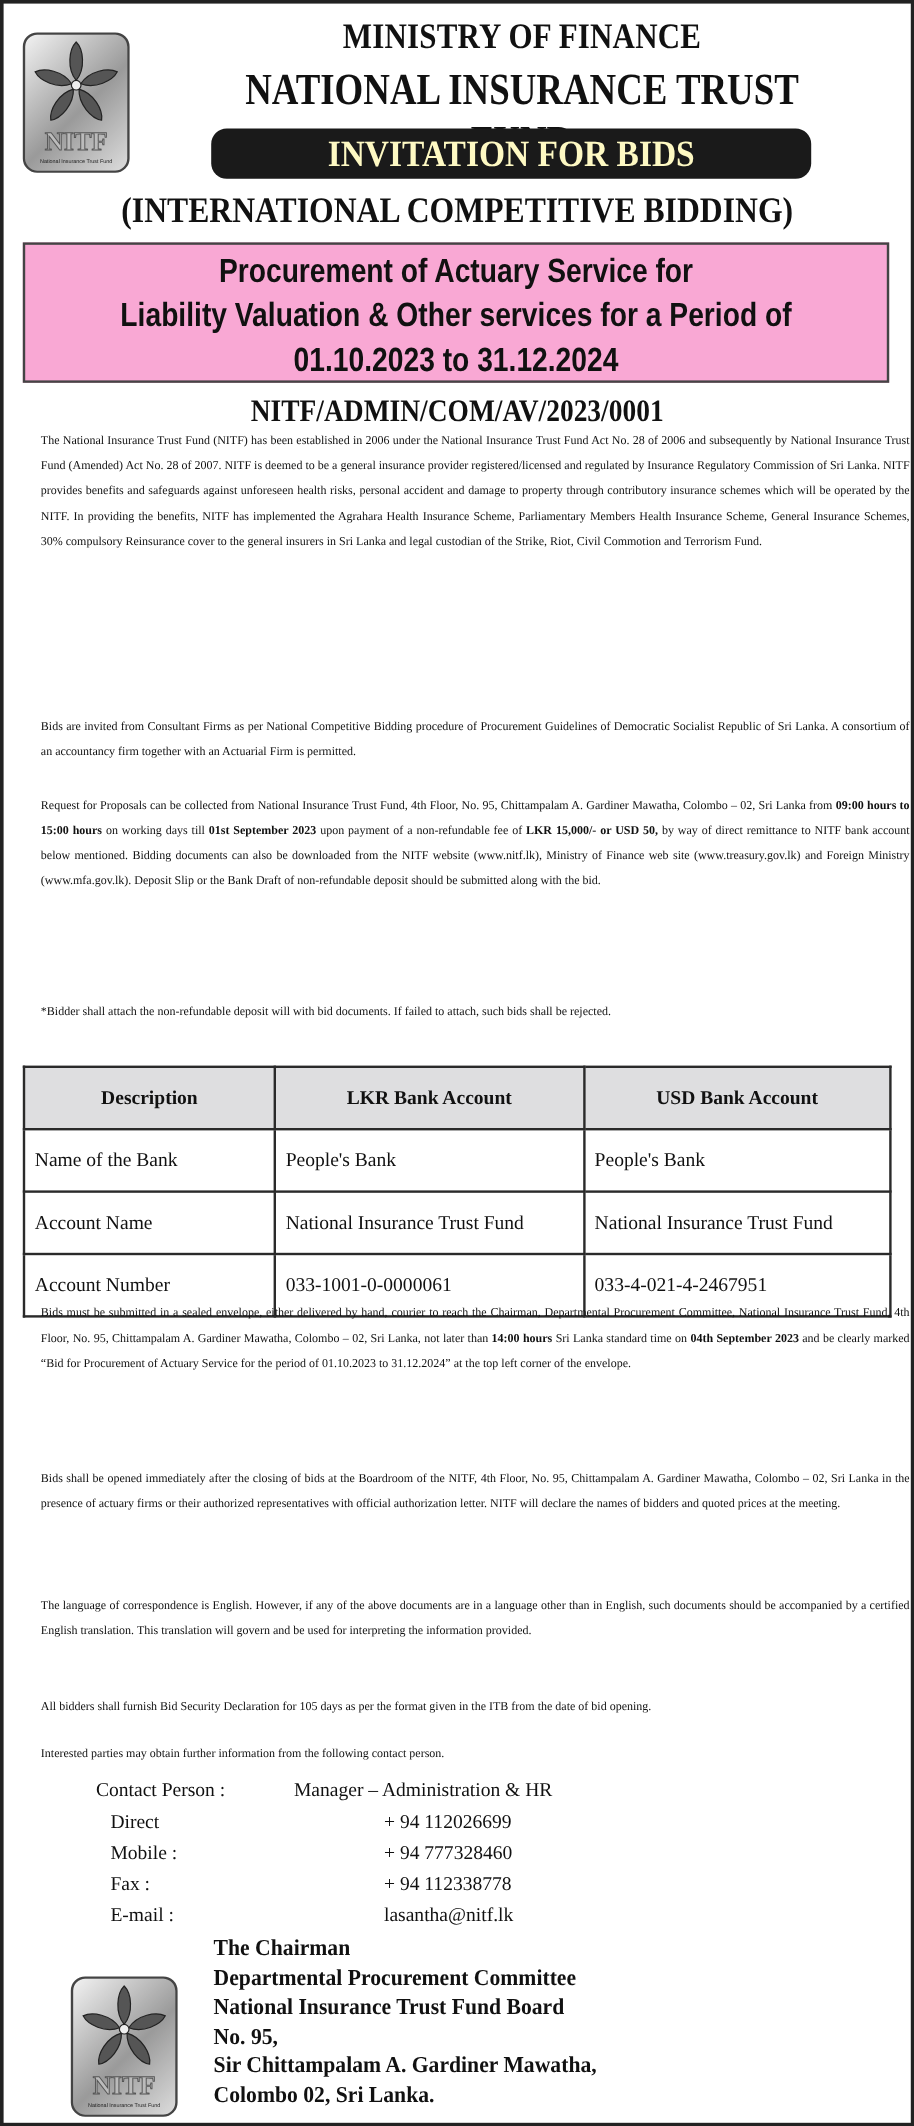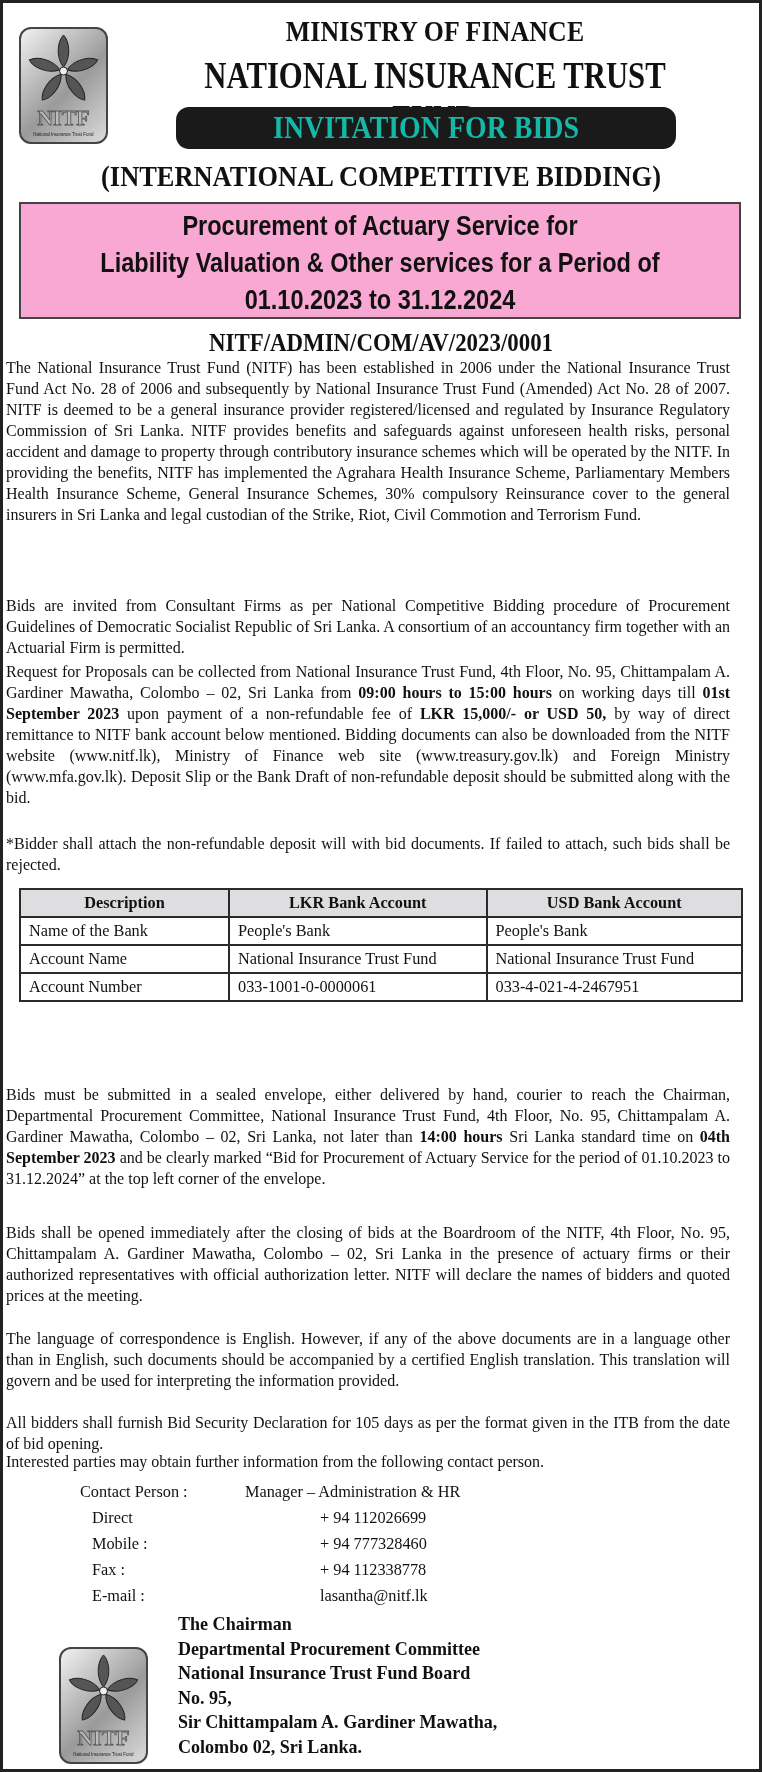--- a/index.html
+++ b/index.html
@@ -8,35 +8,35 @@
   .serif { font-family:"Liberation Serif","DejaVu Serif",serif; }
   .sans-cond { font-family:"Liberation Sans","DejaVu Sans",sans-serif; }
 
   .logo { position:absolute; border:2px solid #444; border-radius:12px; background:linear-gradient(135deg,#f2f2f2 0%,#9a9a9a 55%,#dcdcdc 100%); box-sizing:border-box; overflow:hidden; }
   .logo svg { display:block; }
   .logo-top { left:19px; top:27px; width:89px; height:117px; }
   .logo-bottom { left:59px; top:1647px; width:89px; height:117px; }
 
   .hdr1 { position:absolute; left:115px; width:640px; text-align:center; top:14px; font-size:30px; font-weight:bold; letter-spacing:0.2px; transform:scaleX(0.86); transform-origin:center; }
   .hdr2 { position:absolute; left:115px; width:640px; text-align:center; top:54px; font-size:37px; font-weight:bold; transform:scaleX(0.83); transform-origin:center; }
-  .pill { position:absolute; left:176px; top:107px; width:500px; height:42px; background:#1a1a1a; border-radius:13px; color:#14b8a6; text-align:center; }
+  .pill { position:absolute; left:176px; top:107px; width:500px; height:42px; background:#1a1a1a; border-radius:13px; color:#fef9c3; text-align:center; }
   .pill span { display:block; font-size:31px; line-height:42px; font-weight:bold; transform:scaleX(0.9); }
   .icb { position:absolute; left:19px; width:724px; text-align:center; top:159px; font-size:30px; font-weight:bold; transform:scaleX(0.88); }
 
   .title-box { position:absolute; left:19px; top:202px; width:722px; height:117px; background:#f9a8d4; border:2px solid #444; box-sizing:border-box; text-align:center; }
   .title-box div { font-size:28px; font-weight:bold; line-height:37px; transform:scaleX(0.84); white-space:nowrap; }
   .title-box .l1 { margin-top:3px; }
 
   .ref { position:absolute; left:19px; width:724px; top:328px; text-align:center; font-size:26px; font-weight:bold; transform:scaleX(0.88); }
 
-  .para { position:absolute; left:6px; width:724px; font-size:16px; line-height:21px; text-align:justify; text-align-last:left; }
+  .para { position:absolute; left:34px; width:724px; font-size:10px; line-height:21px; text-align:justify; text-align-last:left; }
   .para b { font-weight:bold; }
 
   table.bank { position:absolute; left:19px; top:888px; width:724px; border-collapse:collapse; font-size:16.3px; }
-  table.bank th, table.bank td { border:2px solid #2a2a2a; height:26px; padding:0 8px; text-align:left; white-space:nowrap; }
+  table.bank th, table.bank td { border:2px solid #2a2a2a; height:26px; padding:12px 8px; text-align:left; white-space:nowrap; }
   table.bank th { background:#dedee0; text-align:center; font-weight:bold; }
   table.bank col.c1 { width:210px; } table.bank col.c2 { width:258px; } table.bank col.c3 { width:256px; }
 
   .contact { position:absolute; left:80px; top:1479px; font-size:16.3px; }
   .contact .row { position:relative; height:26px; line-height:26px; }
   .contact .lab { position:absolute; left:0; white-space:nowrap; }
   .contact .val { position:absolute; left:165px; white-space:nowrap; }
   .contact .row.sub .lab { left:12px; }
   .contact .row.sub .val { left:240px; }
   .contact .row.first .val { left:165px; }

